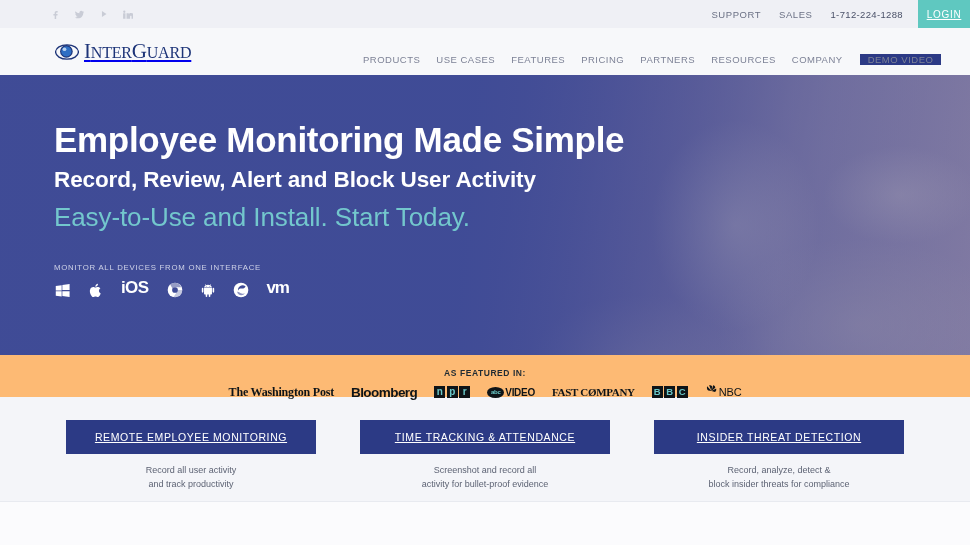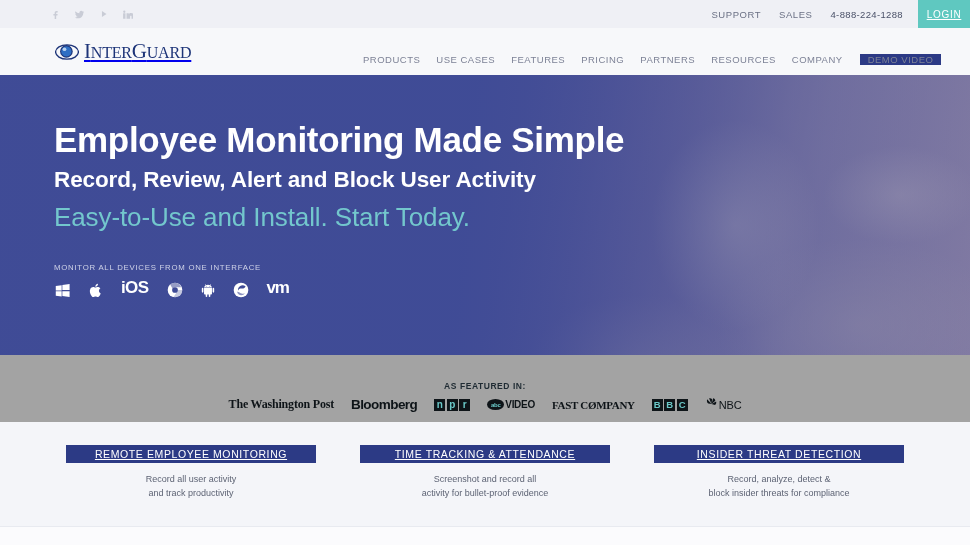--- a/index.html
+++ b/index.html
@@ -128,22 +128,22 @@
     font-size:17px; font-weight:bold; color:#fff;
     letter-spacing:-.6px; line-height:1;
   }
   .vm-txt {
     font-size:17px; font-weight:bold; color:#fff;
     letter-spacing:-1.2px; line-height:1;
   }
 
   
   .featured {
-    height:67px;
-    background:#a3a3a3;
+    height:42px;
+    background:#fdba74;
     display:flex; flex-direction:column;
     align-items:center; justify-content:center;
     padding-top:16px;
   }
   .featured-label {
     font-size:8.5px; font-weight:bold; color:#1f2b33;
     letter-spacing:.55px;
   }
   .logos {
     display:flex; align-items:center; gap:17px;
@@ -197,21 +197,21 @@
     height:104px;
     padding-top:23px;
   }
   .cards {
     display:flex; justify-content:center; gap:44px;
   }
   .card { width:250px; text-align:center; }
   .card-btn {
     background:#2c3a85; color:#fff;
     font-size:10.5px; letter-spacing:.6px;
-    height:18px;
+    height:34px;
     display:flex; align-items:center; justify-content:center;
   }
   .card-desc {
     margin-top:10px;
     font-size:9px; color:#5d6374;
     line-height:1.55;
   }
   .bottom-fill { background:#fbfbfd; height:100%; }
   .divider { height:1px; background:#e8eaf0; }
 </style>
@@ -237,21 +237,21 @@
     </a>
     <a class="sic" href="#">
       <svg width="11" height="11" viewBox="0 0 24 24">
           <path d="M4.98 3.5a2.5 2.5 0 1 1 0 5 2.5 2.5 0 0 1 0-5zM2.4 21h5.16V9.5H2.4V21zM9.9 9.5h4.94v1.57h.07c.69-1.24 2.37-2.55 4.88-2.55 5.22 0 6.18 3.3 6.18 7.6V21h-5.15v-4.2c0-1-.02-2.3-1.47-2.3-1.48 0-1.7 1.1-1.7 2.23V21H9.9V9.5z" fill="#c9ccd6"></path>
         </svg>
     </a>
   </div>
   <div class="topright">
     <a class="tlink" href="#">SUPPORT</a>
     <a class="tlink" href="#">SALES</a>
-    <a class="tlink tphone" href="#">4-888-224-1288</a>
+    <a class="tlink tphone" href="#">1-712-224-1288</a>
     <a class="login-btn" href="#">LOGIN</a>
   </div>
 </div>
 
 <div class="header">
   <a class="logo" href="#">
     <span class="logo-mark">
       <svg width="24" height="24" viewBox="0 0 40 40">
         <ellipse cx="20" cy="20" rx="19" ry="12" fill="none" stroke="#1d3478" stroke-width="2.2"></ellipse>
         <circle cx="19" cy="19" r="10.5" fill="#1d3478"></circle>

